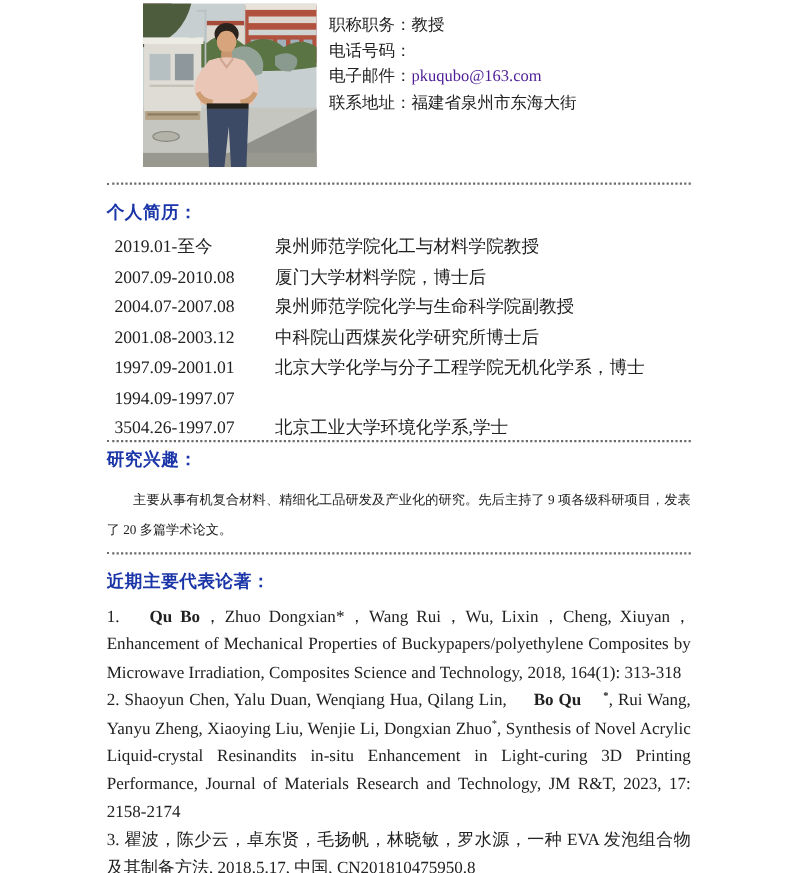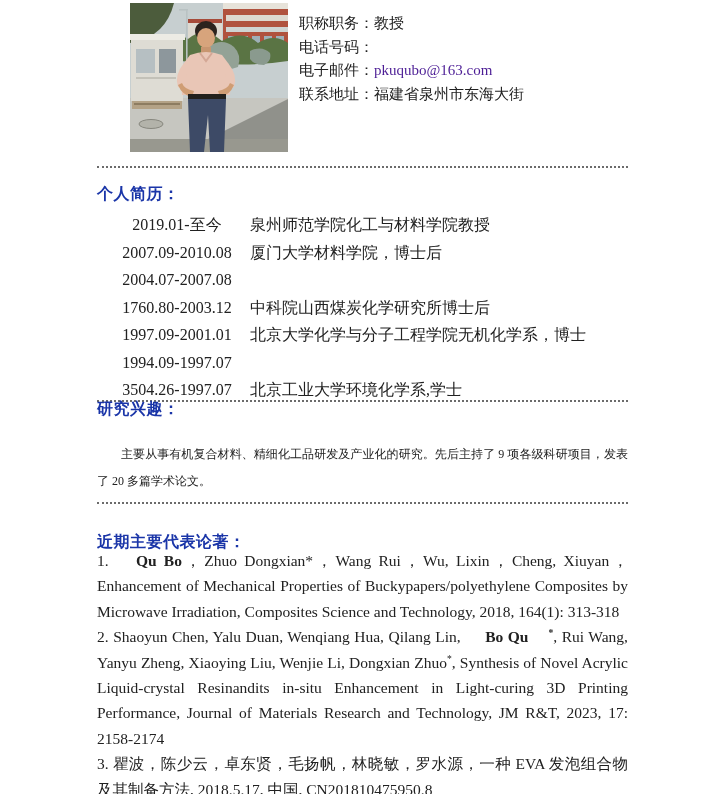--- a/index.html
+++ b/index.html
@@ -13,23 +13,23 @@
   .contact{position:absolute;left:299px;top:12px;font-size:15px;line-height:23.5px;}
   .contact-row{white-space:nowrap;}
   .email{color:#4c1d95;cursor:pointer;}
   .divider{position:absolute;left:97px;width:531px;height:0;border-top:2px dotted #6b6b6b;}
   .d1{top:166px;} .d2{top:400px;} .d3{top:502px;}
   .sec-title{
     position:absolute;left:97px;height:20px;line-height:20px;
     font-family:"Liberation Sans","DejaVu Sans",sans-serif;font-weight:bold;
     font-size:16px;color:#1a35a8;letter-spacing:0.5px;
   }
-  .t1{top:184px;} .t2{top:399px;} .t3{top:532px;text-align:right;}
+  .t1{top:184px;} .t2{top:409px;} .t3{top:520px;text-align:right;}
   .resume{position:absolute;left:104px;top:211px;font-size:16px;line-height:27.5px;}
-  .resume-row{display:flex;text-align:center;}
+  .resume-row{display:flex;}
   .resume-row .date{width:146px;flex:none;}
   .interests{
     position:absolute;left:97px;top:441px;width:531px;
     font-size:12px;line-height:27px;text-indent:2em;text-align:justify;
   }
   .pubs{position:absolute;left:97px;top:548px;width:531px;font-size:15.5px;line-height:25.4px;text-align:justify;}
   .pubs p{margin:0;}
   .pubs .b{font-weight:bold;margin-left:20px;}
   .pubs sup{font-size:0.62em;vertical-align:super;line-height:0;}
 </style>
@@ -104,23 +104,24 @@
       <div class="resume-row">
         <span class="date">2019.01-至今</span>
         <span class="detail">泉州师范学院化工与材料学院教授</span>
       </div>
       <div class="resume-row">
         <span class="date">2007.09-2010.08</span>
         <span class="detail">厦门大学材料学院，博士后</span>
       </div>
       <div class="resume-row">
         <span class="date">2004.07-2007.08</span>
+        <span class="detail">泉州师范学院化学与生命科学院副教授</span>
       </div>
       <div class="resume-row">
-        <span class="date">1760.80-2003.12</span>
+        <span class="date">2001.08-2003.12</span>
         <span class="detail">中科院山西煤炭化学研究所博士后</span>
       </div>
       <div class="resume-row">
         <span class="date">1997.09-2001.01</span>
         <span class="detail">北京大学化学与分子工程学院无机化学系，博士</span>
       </div>
       <div class="resume-row">
         <span class="date">1994.09-1997.07</span>
       </div>
       <div class="resume-row">

